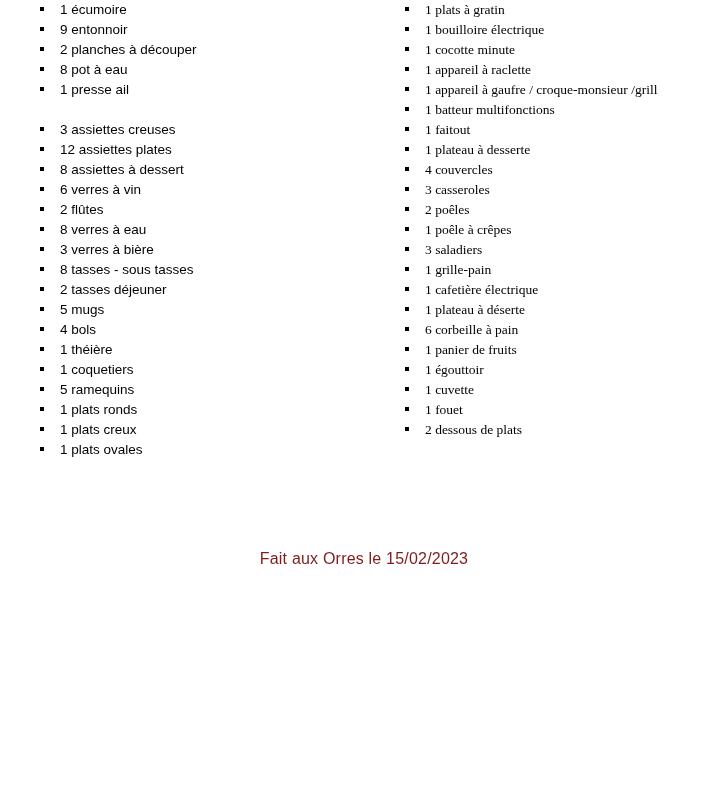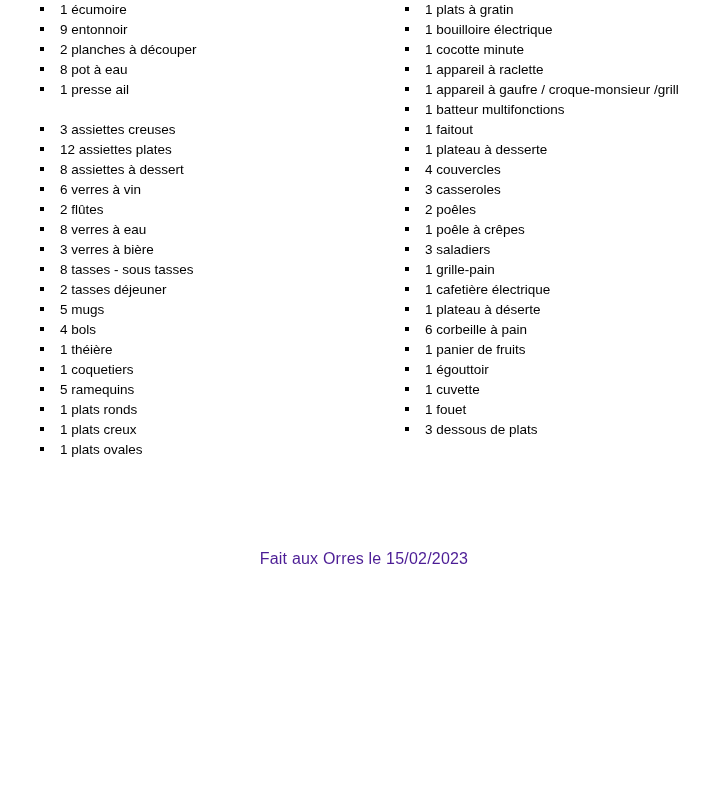--- a/index.html
+++ b/index.html
@@ -31,20 +31,21 @@
   .col {
     box-sizing: border-box;
   }
   .col-left {
     width: 365px;
     padding-left: 30px;
   }
   .col-right {
     width: 363px;
     padding-left: 30px;
+    font-family: Liberation Serif, serif;
   }
   ul.inv-list {
     list-style: none;
     margin: 0;
     padding: 0;
   }
   ul.inv-list li {
     position: relative;
     font-size: 13.5px;
     line-height: 20px;
@@ -128,21 +129,21 @@
           <li><span class="bullet"></span><span>1 poêle à crêpes</span></li>
           <li><span class="bullet"></span><span>3 saladiers</span></li>
           <li><span class="bullet"></span><span>1 grille-pain</span></li>
           <li><span class="bullet"></span><span>1 cafetière électrique</span></li>
           <li><span class="bullet"></span><span>1 plateau à déserte</span></li>
           <li><span class="bullet"></span><span>6 corbeille à pain</span></li>
           <li><span class="bullet"></span><span>1 panier de fruits</span></li>
           <li><span class="bullet"></span><span>1 égouttoir</span></li>
           <li><span class="bullet"></span><span>1 cuvette</span></li>
           <li><span class="bullet"></span><span>1 fouet</span></li>
-          <li><span class="bullet"></span><span>3 dessous de plats</span></li>
+          <li><span class="bullet"></span><span>2 dessous de plats</span></li>
         </ul>
     </div>
 
   </div>
 
-  <div class="footer-line" style="color: #4c1d95;">Fait aux Orres le 15/02/2023</div>
+  <div class="footer-line" style="color: #7f1d1d;">Fait aux Orres le 15/02/2023</div>
 
 </div>
 
 </body></html>

